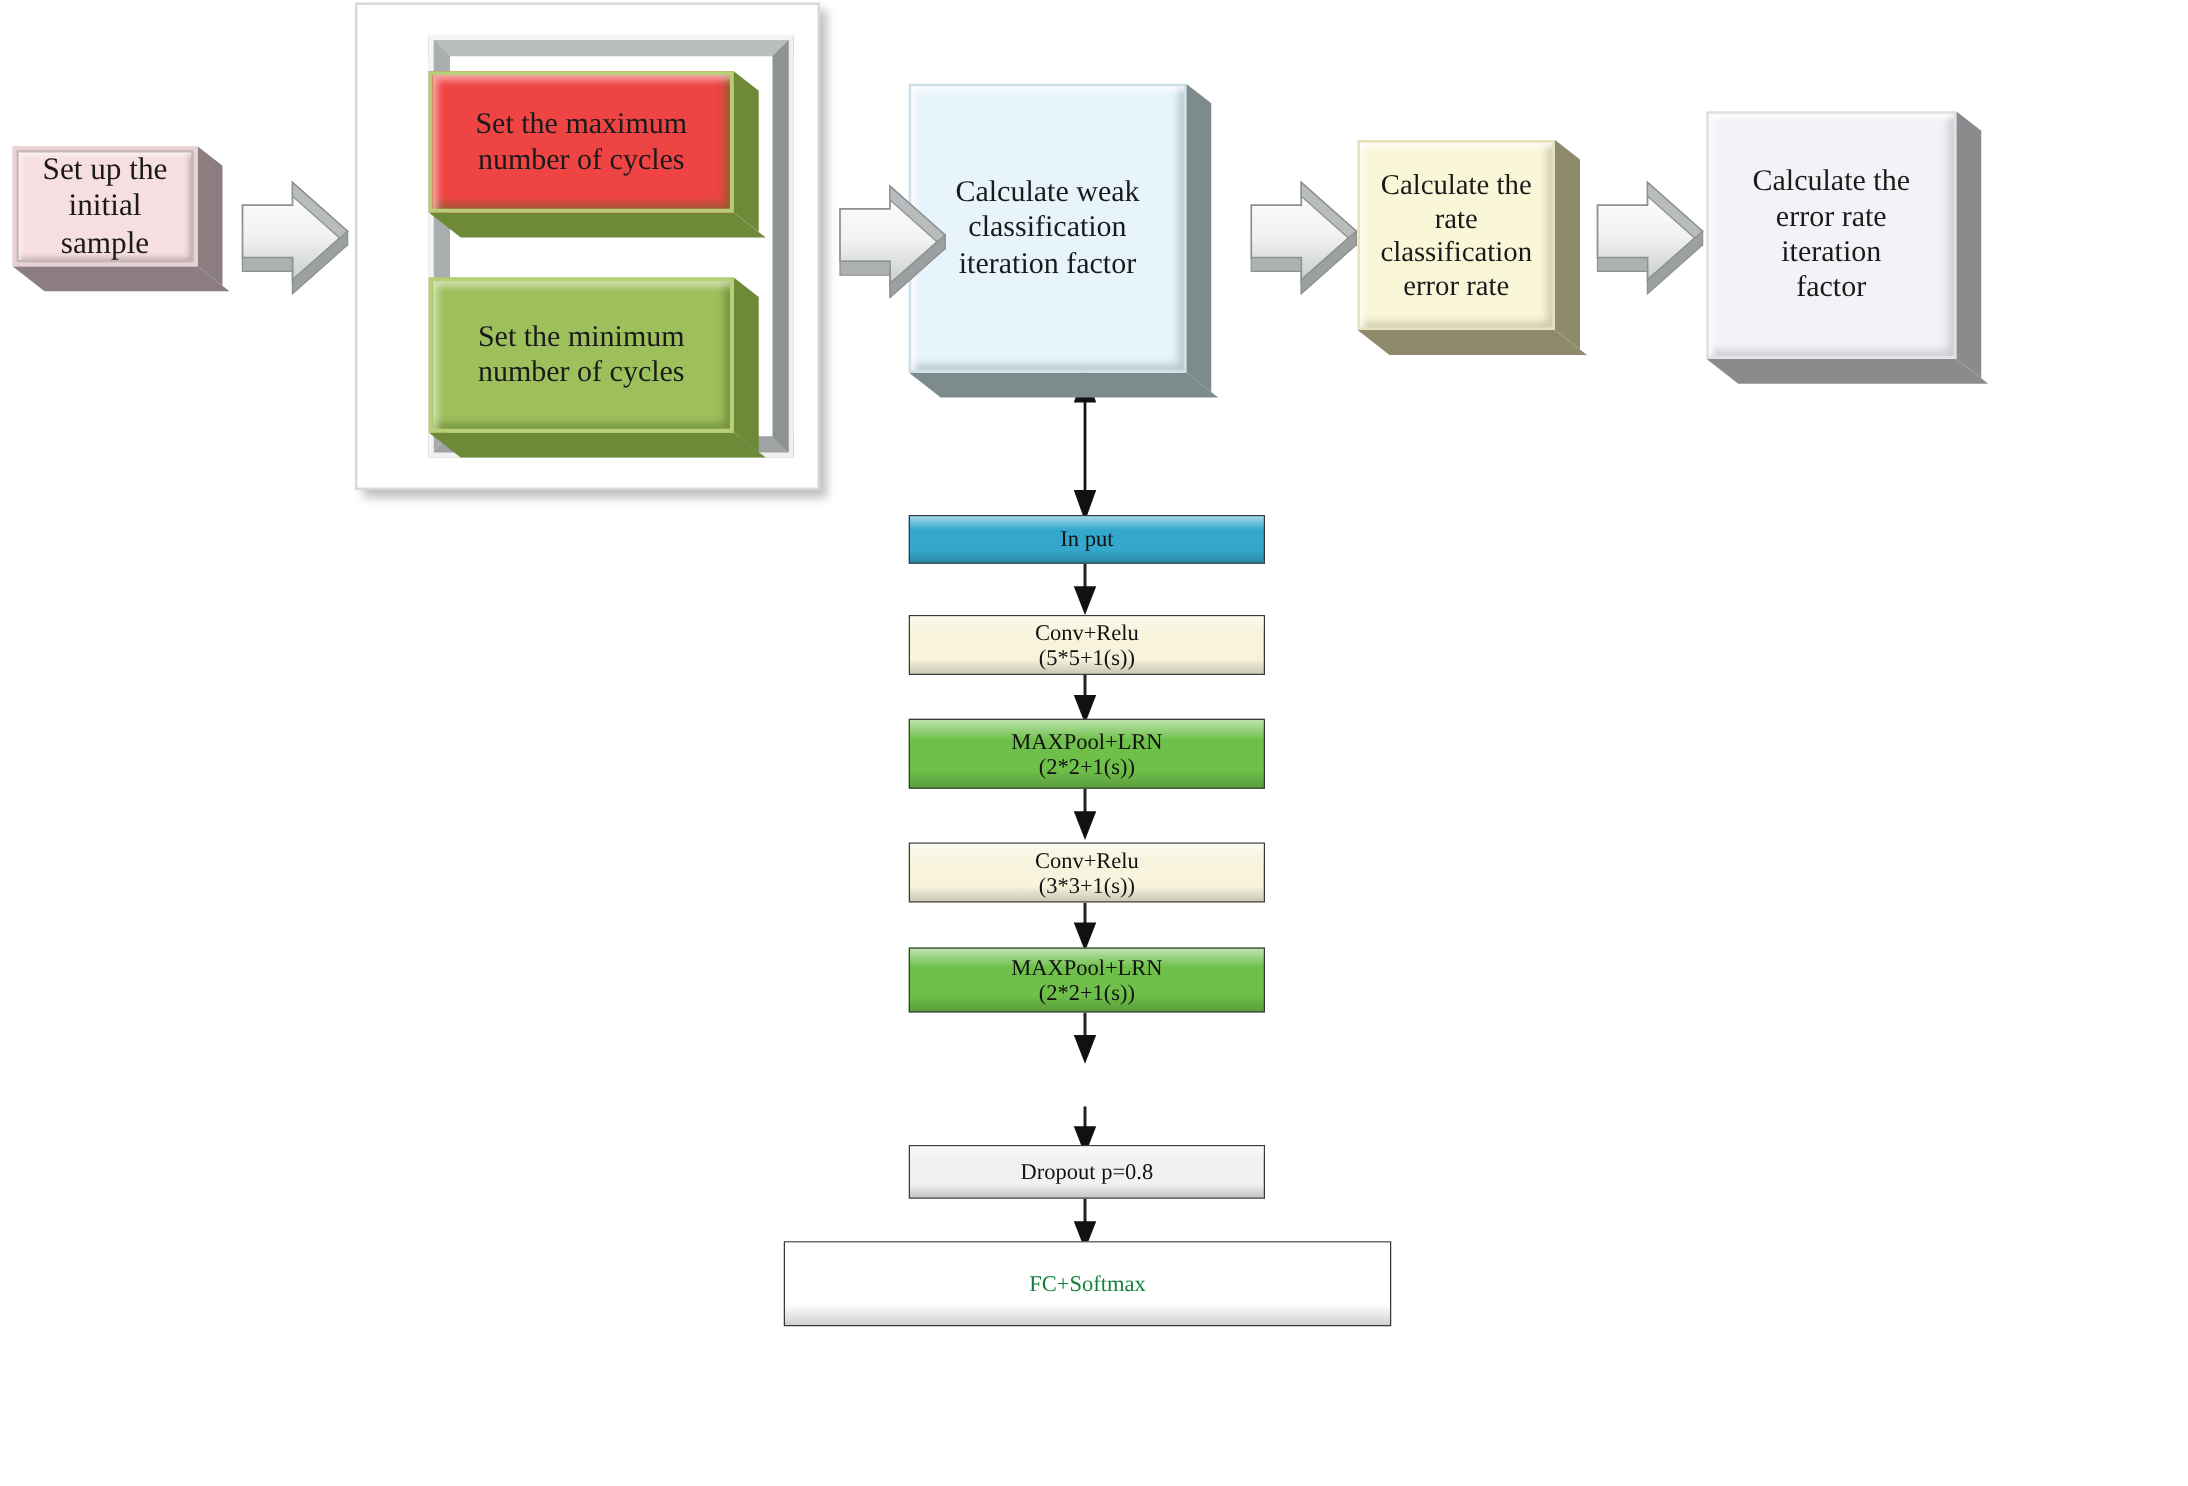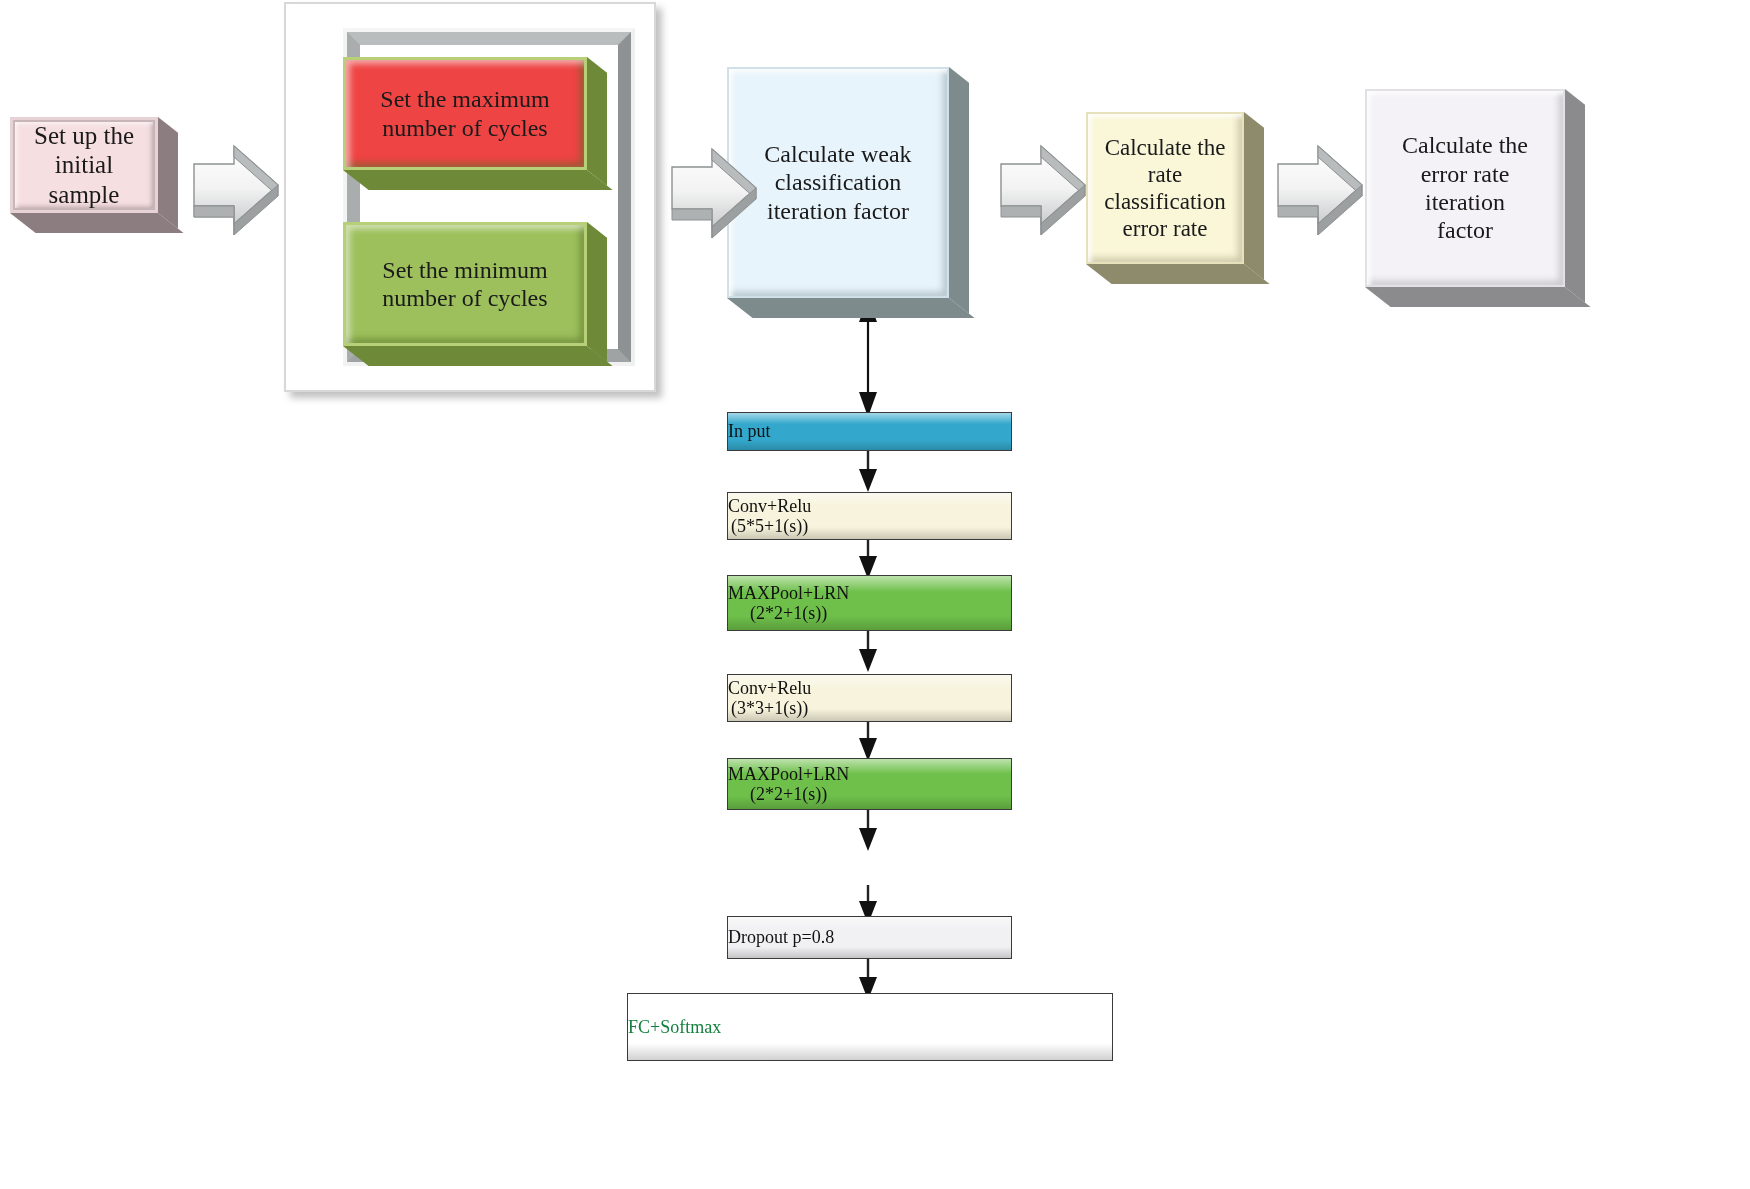--- a/index.html
+++ b/index.html
@@ -87,21 +87,21 @@
     border: 4px solid rgba(255,255,255,0.85);
     pointer-events:none;
   }
 
   
   .bar {
     position: absolute;
     border: 1.6px solid #3a3a3a;
     display: flex;
     align-items: center;
-    justify-content: flex-start;
+    justify-content: center;
     text-align: center;
     font-size: 18px;
     line-height: 1.12;
     z-index: 6;
   }
   .bar .txt { position: relative; z-index: 3; }
   
   .bar::before {
     content:"";
     position:absolute; left:0; right:0; top:0; height:30%;

